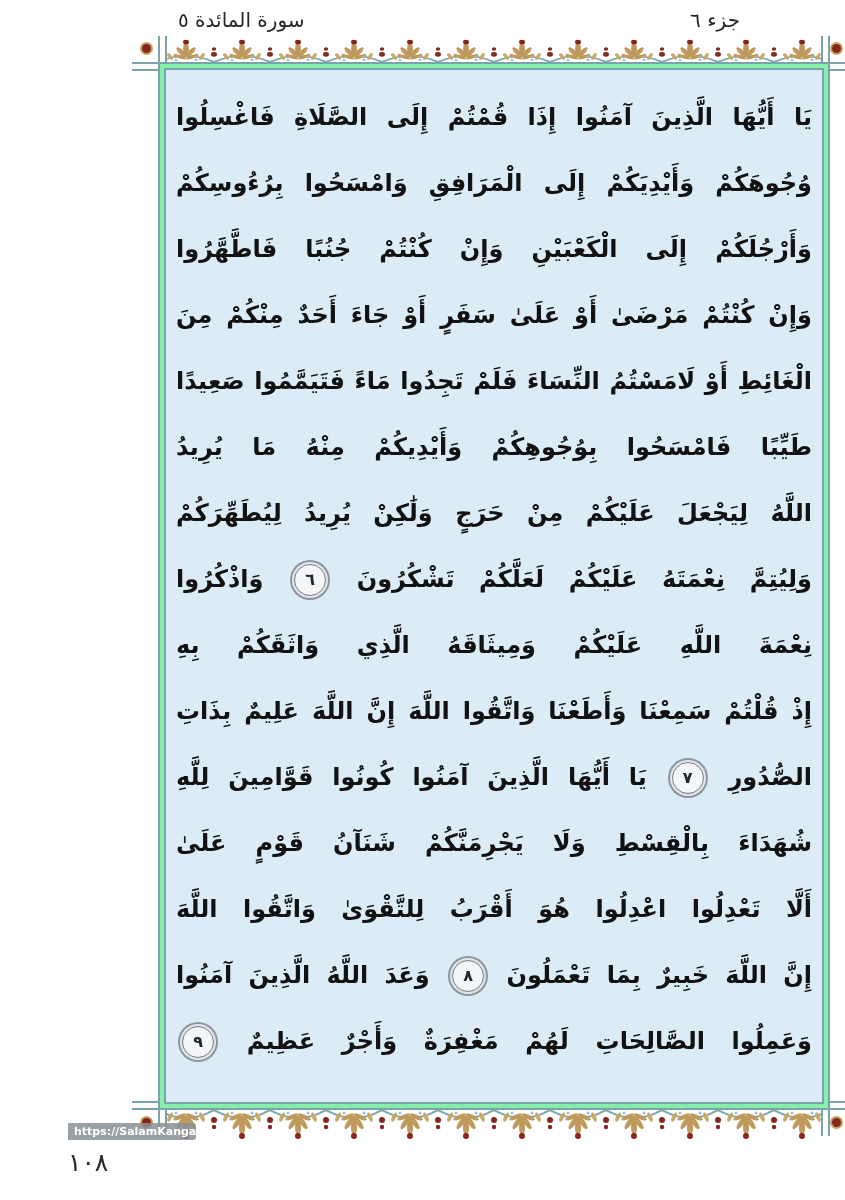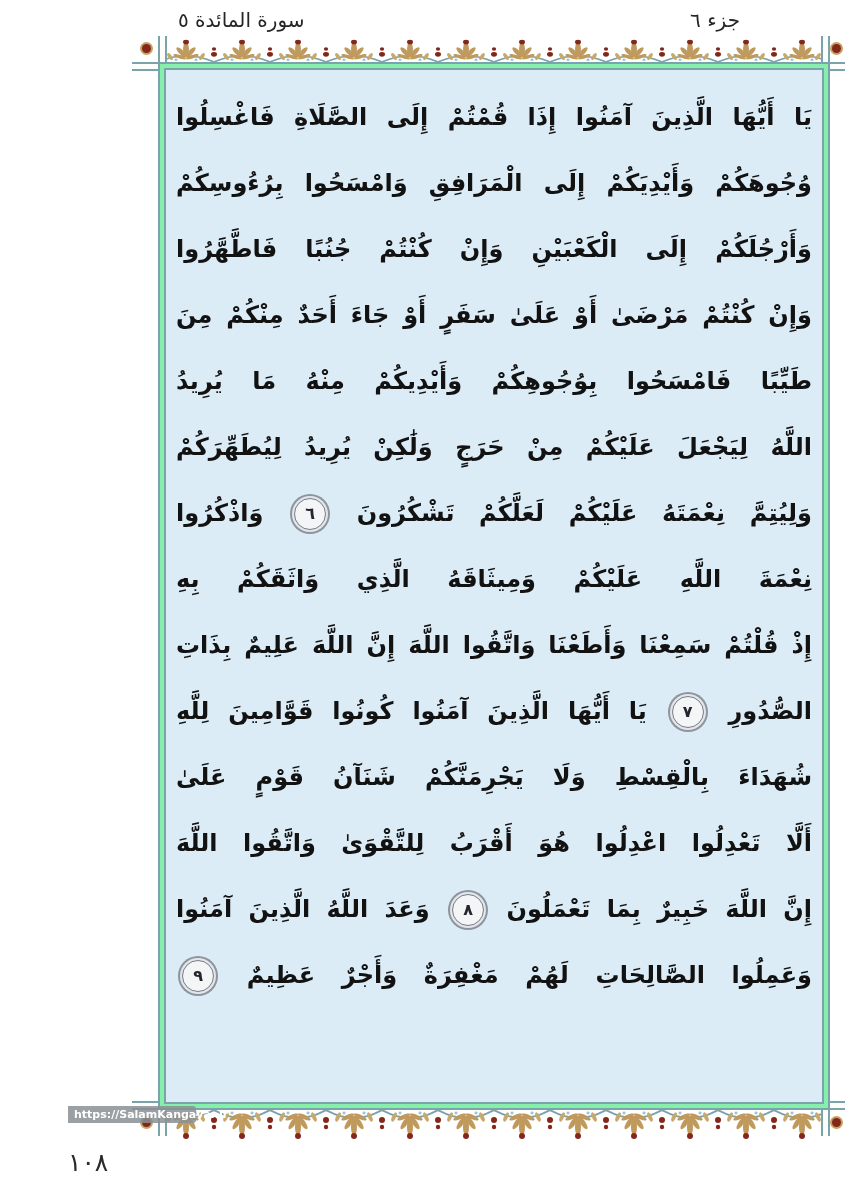--- a/index.html
+++ b/index.html
@@ -84,21 +84,21 @@
   
   .watermark { position:absolute; left:0; top:1106px; direction:rtl; }
   .wm-title {
     display:inline-block; background:rgba(96,101,107,0.85); color:#ffffff;
     font-size:14px; font-weight:bold; padding:4px 10px 5px 8px;
     border-radius:0 0 4px 0; direction:rtl;
   }
   .wm-url {
     display:block; background:rgba(138,143,148,0.85); color:#ffffff;
     font-size:11px; font-weight:bold; padding:2px 10px 2px 6px;
-    width:112px; margin-top:0; direction:ltr; text-align:left;
+    width:112px; margin-top:17px; direction:ltr; text-align:left;
     border-radius:0 3px 3px 0;
   }
 </style>
 </head>
 <body>
 
 <div class="page">
 
   <span class="hdr-surah">سورة المائدة ٥</span>
   <span class="hdr-juz">جزء ٦</span>
@@ -187,20 +187,21 @@
   <div class="rosette" style="left:74px;  top:1118px;"></div>
   <div class="rosette" style="left:764px; top:1118px;"></div>
 
   <div class="framebox">
     <div class="frame-inner">
       <div class="text-area">
           <div class="qline"><span>يَا أَيُّهَا الَّذِينَ آمَنُوا إِذَا قُمْتُمْ إِلَى الصَّلَاةِ فَاغْسِلُوا</span></div>
           <div class="qline"><span>وُجُوهَكُمْ وَأَيْدِيَكُمْ إِلَى الْمَرَافِقِ وَامْسَحُوا بِرُءُوسِكُمْ</span></div>
           <div class="qline"><span>وَأَرْجُلَكُمْ إِلَى الْكَعْبَيْنِ وَإِنْ كُنْتُمْ جُنُبًا فَاطَّهَّرُوا</span></div>
           <div class="qline"><span>وَإِنْ كُنْتُمْ مَرْضَىٰ أَوْ عَلَىٰ سَفَرٍ أَوْ جَاءَ أَحَدٌ مِنْكُمْ مِنَ</span></div>
+          <div class="qline"><span>الْغَائِطِ أَوْ لَامَسْتُمُ النِّسَاءَ فَلَمْ تَجِدُوا مَاءً فَتَيَمَّمُوا صَعِيدًا</span></div>
           <div class="qline"><span>طَيِّبًا فَامْسَحُوا بِوُجُوهِكُمْ وَأَيْدِيكُمْ مِنْهُ مَا يُرِيدُ</span></div>
           <div class="qline"><span>اللَّهُ لِيَجْعَلَ عَلَيْكُمْ مِنْ حَرَجٍ وَلَٰكِنْ يُرِيدُ لِيُطَهِّرَكُمْ</span></div>
           <div class="qline"><span>وَلِيُتِمَّ نِعْمَتَهُ عَلَيْكُمْ لَعَلَّكُمْ تَشْكُرُونَ</span> <span class="vmark">٦</span> <span>وَاذْكُرُوا</span></div>
           <div class="qline"><span>نِعْمَةَ اللَّهِ عَلَيْكُمْ وَمِيثَاقَهُ الَّذِي وَاثَقَكُمْ بِهِ</span></div>
           <div class="qline"><span>إِذْ قُلْتُمْ سَمِعْنَا وَأَطَعْنَا وَاتَّقُوا اللَّهَ إِنَّ اللَّهَ عَلِيمٌ بِذَاتِ</span></div>
           <div class="qline"><span>الصُّدُورِ</span> <span class="vmark">٧</span> <span>يَا أَيُّهَا الَّذِينَ آمَنُوا كُونُوا قَوَّامِينَ لِلَّهِ</span></div>
           <div class="qline"><span>شُهَدَاءَ بِالْقِسْطِ وَلَا يَجْرِمَنَّكُمْ شَنَآنُ قَوْمٍ عَلَىٰ</span></div>
           <div class="qline"><span>أَلَّا تَعْدِلُوا اعْدِلُوا هُوَ أَقْرَبُ لِلتَّقْوَىٰ وَاتَّقُوا اللَّهَ</span></div>
           <div class="qline"><span>إِنَّ اللَّهَ خَبِيرٌ بِمَا تَعْمَلُونَ</span> <span class="vmark">٨</span> <span>وَعَدَ اللَّهُ الَّذِينَ آمَنُوا</span></div>
           <div class="qline"><span>وَعَمِلُوا الصَّالِحَاتِ لَهُمْ مَغْفِرَةٌ وَأَجْرٌ عَظِيمٌ</span> <span class="vmark">٩</span></div>

